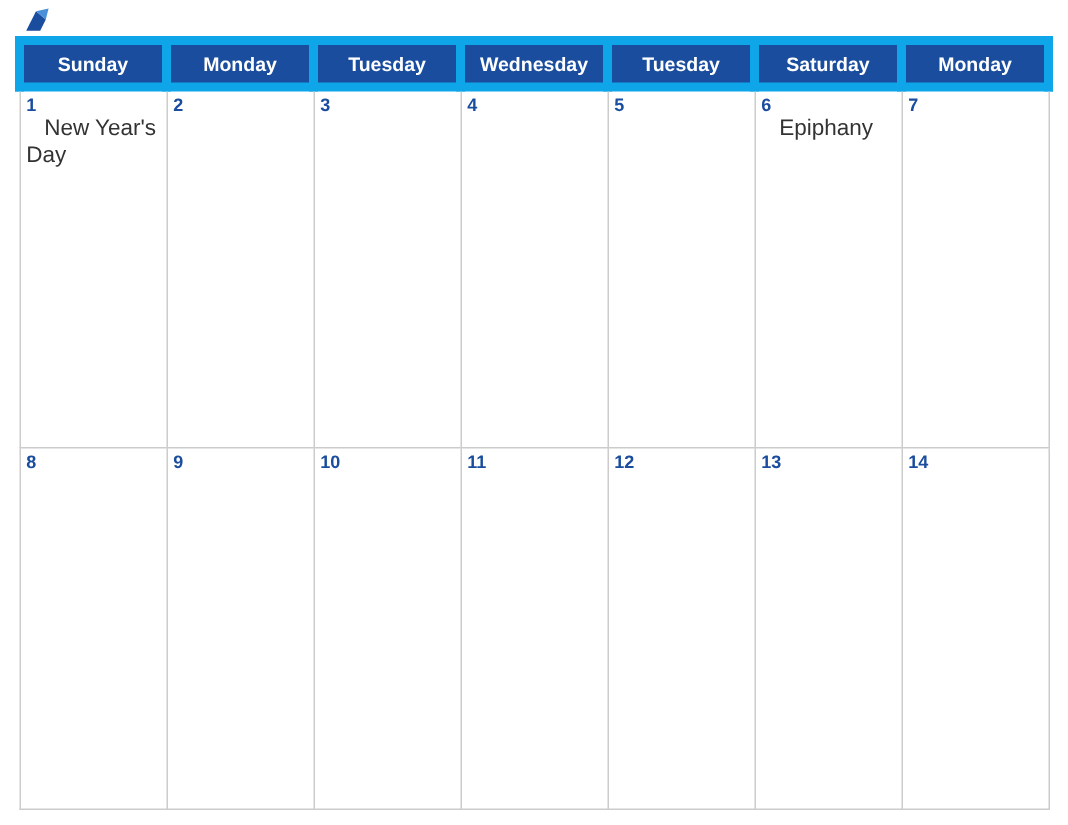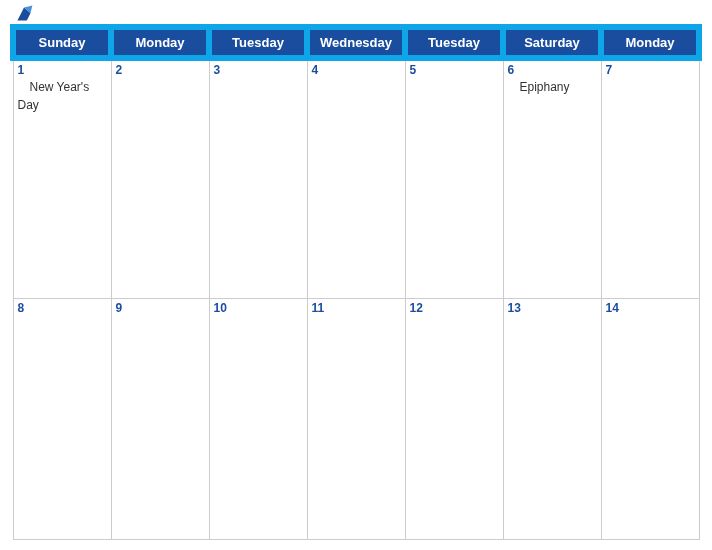--- a/index.html
+++ b/index.html
@@ -81,21 +81,21 @@
     }
 
     .day-number {
       font-size: 12px;
       font-weight: bold;
       color: #1a4d9e;
       display: block;
     }
 
     .day-event {
-      font-size: 12px;
+      font-size: 15px;
       color: #333;
       margin-top: 2px;
       padding-left: 12px;
     }
   </style>
 </head>
 <body>
 
 <div class="header">
   <div class="logo">

